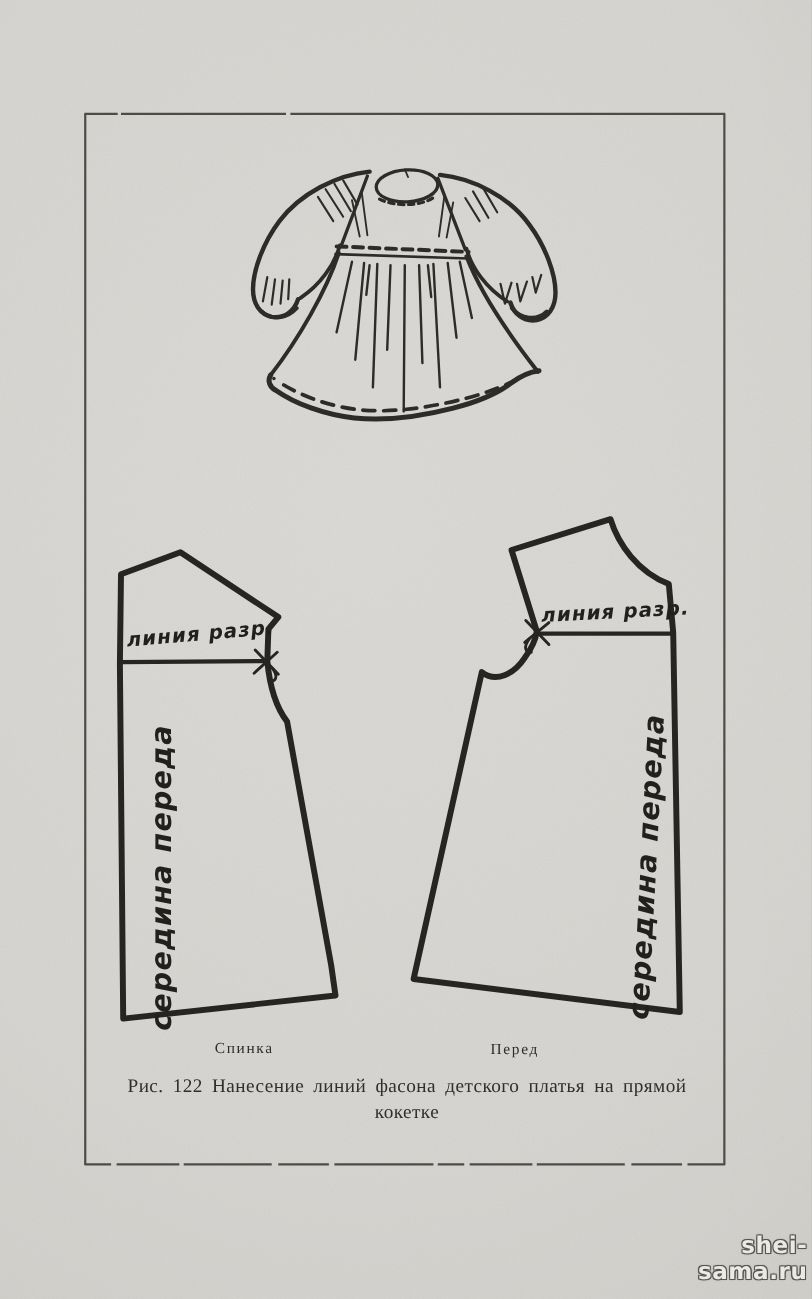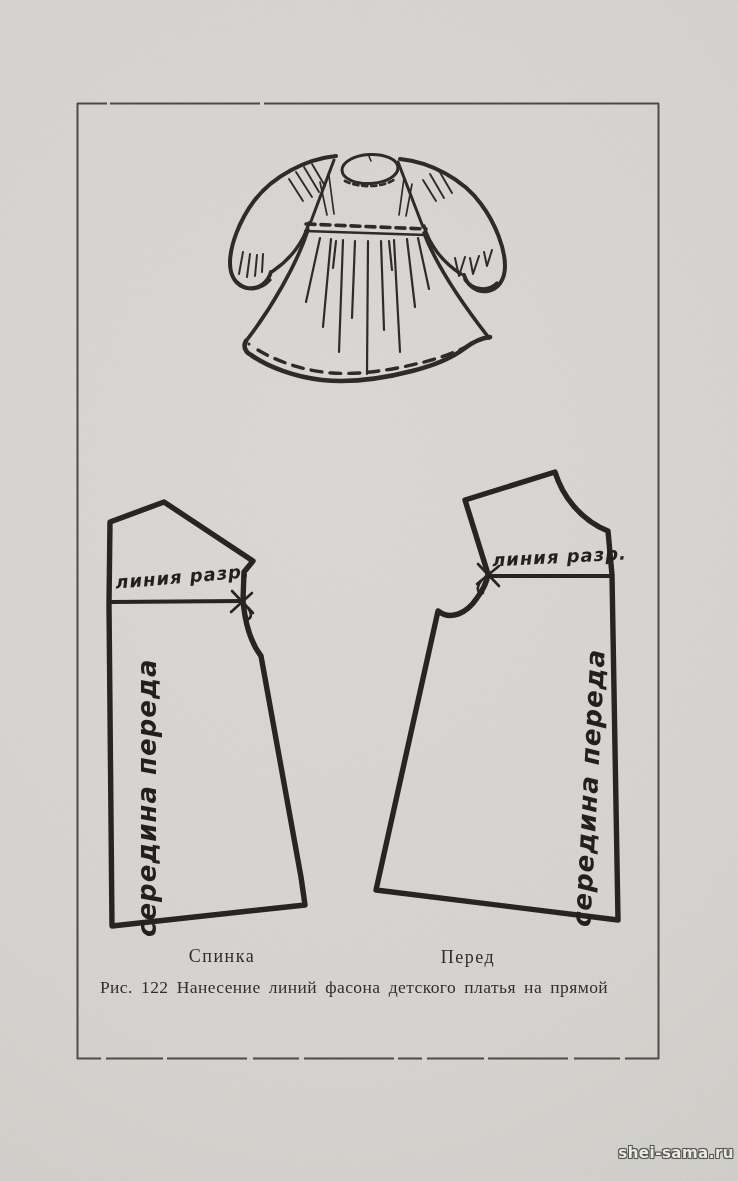--- a/index.html
+++ b/index.html
@@ -18,30 +18,30 @@
     font-family:"DejaVu Sans", sans-serif;
     font-style:italic;font-weight:bold;
     color:#1f1e1a;white-space:nowrap;
   }
   .cutline-label{font-size:18px;letter-spacing:1px;}
   .center-label{
     font-size:26px;letter-spacing:1px;
     width:260px;height:42px;line-height:42px;text-align:center;
   }
   .piece-name{
-    width:140px;text-align:center;font-size:18px;letter-spacing:1.5px;color:#2c2b27;
+    width:140px;text-align:center;font-size:14px;letter-spacing:1.5px;color:#2c2b27;
   }
   .caption{
-    width:576px;left:66px;text-align:center;font-size:17.5px;color:#2e2d29;
+    width:576px;left:82px;text-align:center;font-size:17.5px;color:#2e2d29;
     letter-spacing:0.4px;word-spacing:3.5px;white-space:nowrap;
   }
   .caption2{white-space:normal;}
   .watermark{
-    position:absolute;left:588px;top:1144px;width:146px;text-align:right;
-    font-family:"DejaVu Sans", sans-serif;font-weight:bold;font-size:15px;
+    position:absolute;left:588px;top:1120px;width:146px;text-align:right;
+    font-family:"DejaVu Sans", sans-serif;font-weight:bold;font-size:21px;
     letter-spacing:0.5px;color:#eeeeea;
     text-shadow:-1px -1px 0 #56554f, 1px -1px 0 #56554f, -1px 1px 0 #56554f,
                  1px 1px 0 #56554f, 0 0 2px #56554f;
   }
 </style>
 </head>
 <body>
 
 <div class="page">
 
@@ -117,20 +117,21 @@
   <div class="lbl hand center-label" style="left:17px;top:786px;transform:rotate(-90deg);">середина переда</div>
 
   <div class="lbl hand center-label" style="left:458px;top:776px;transform:rotate(-87deg);">середина переда</div>
 
   <div class="lbl piece-name" style="left:152px;top:946px;">Спинка</div>
 
   <div class="lbl piece-name" style="left:398px;top:947px;">Перед</div>
 
   <div class="lbl caption" style="top:977px;">Рис. 122  Нанесение линий фасона детского  платья на прямой</div>
 
+  <div class="lbl caption caption2" style="top:1000px;">кокетке</div>
 
   <div class="watermark">shei-sama.ru</div>
 
   <svg class="grain" width="738" height="1181">
     <filter id="g1">
       <feTurbulence type="fractalNoise" baseFrequency="0.85" numOctaves="2" stitchTiles="stitch"></feTurbulence>
       <feColorMatrix type="matrix" values="0 0 0 0 0.16  0 0 0 0 0.155  0 0 0 0 0.14  0 0 0 0.5 0"></feColorMatrix>
     </filter>
     <rect width="738" height="1181" filter="url(#g1)" opacity="0.13"></rect>
   </svg>

